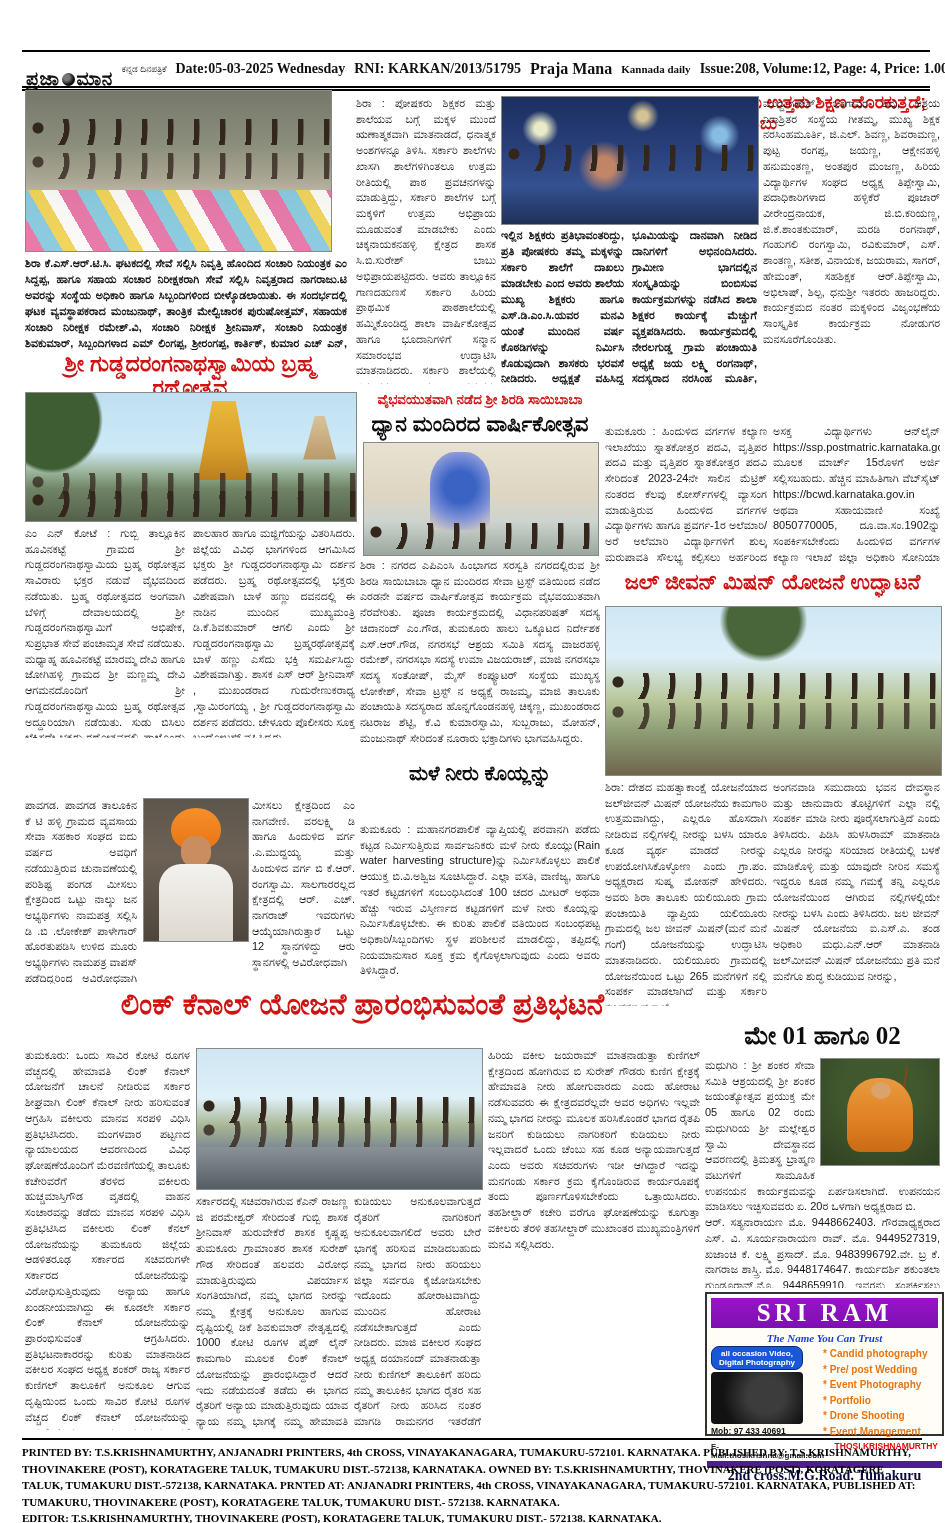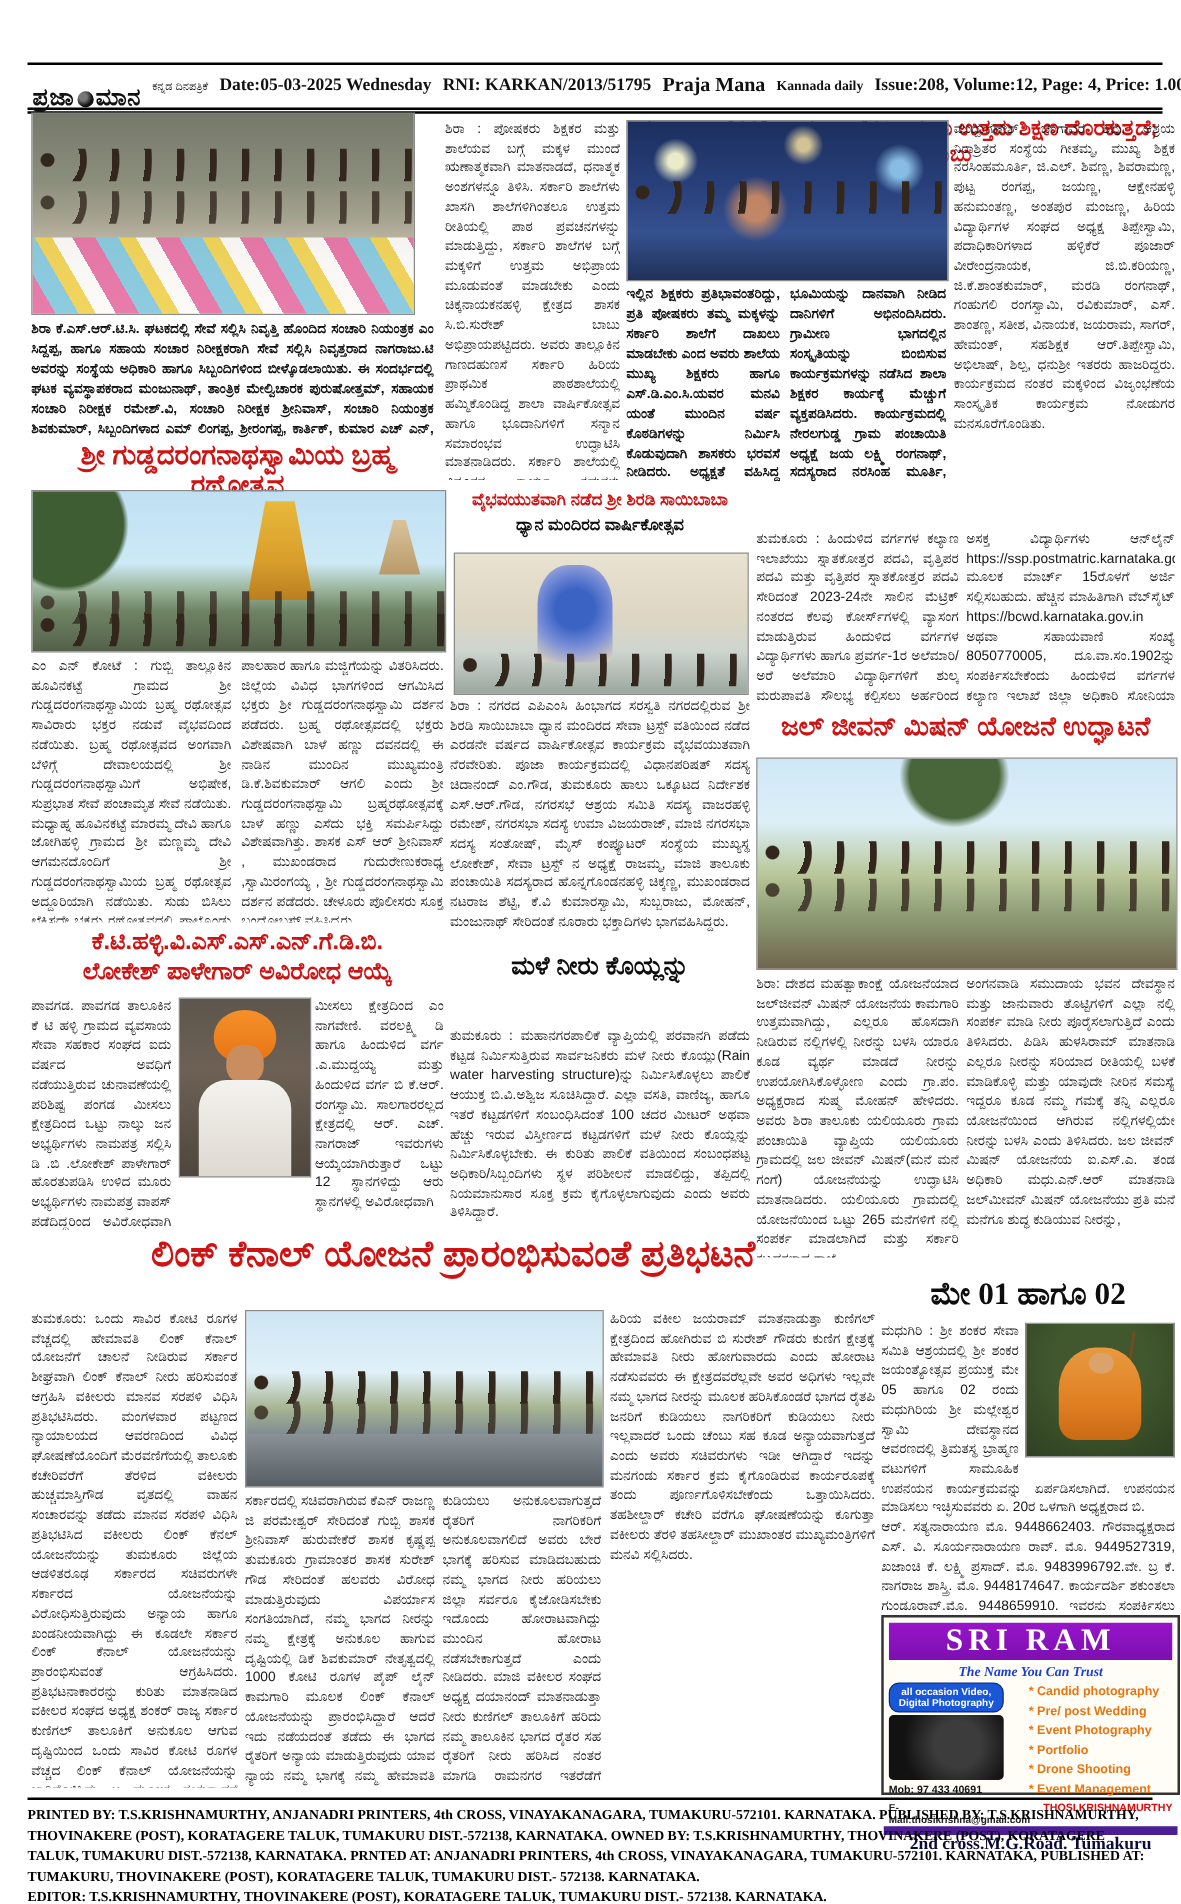--- a/index.html
+++ b/index.html
@@ -127,34 +127,30 @@
   <div class="photo ph3" style="left:25px;top:392px;width:330px;height:128px;">
     <div class="tree"></div>
     <div class="chariot"></div>
     <div class="gopura"></div>
     <div class="heads" style="bottom:4px;"></div>
     <div class="heads" style="bottom:22px;opacity:.75;"></div>
   </div>
   <div class="abs col" style="left:25px;top:526px;width:160px;height:212px;overflow:hidden;">ಎಂ ಎನ್ ಕೋಟೆ : ಗುಬ್ಬಿ ತಾಲ್ಲೂಕಿನ ಹೂವಿನಕಟ್ಟೆ ಗ್ರಾಮದ ಶ್ರೀ ಗುಡ್ಡದರಂಗನಾಥಸ್ವಾಮಿಯ ಬ್ರಹ್ಮ ರಥೋತ್ಸವ ಸಾವಿರಾರು ಭಕ್ತರ ನಡುವೆ ವೈಭವದಿಂದ ನಡೆಯಿತು. ಬ್ರಹ್ಮ ರಥೋತ್ಸವದ ಅಂಗವಾಗಿ ಬೆಳಿಗ್ಗೆ ದೇವಾಲಯದಲ್ಲಿ ಶ್ರೀ ಗುಡ್ಡದರಂಗನಾಥಸ್ವಾಮಿಗೆ ಅಭಿಷೇಕ, ಸುಪ್ರಭಾತ ಸೇವೆ ಪಂಚಾಮೃತ ಸೇವೆ ನಡೆಯಿತು. ಮಧ್ಯಾಹ್ನ ಹೂವಿನಕಟ್ಟೆ ಮಾರಮ್ಮ ದೇವಿ ಹಾಗೂ ಜೋಗಿಹಳ್ಳಿ ಗ್ರಾಮದ ಶ್ರೀ ಮಣ್ಣಮ್ಮ ದೇವಿ ಆಗಮನದೊಂದಿಗೆ ಶ್ರೀ ಗುಡ್ಡದರಂಗನಾಥಸ್ವಾಮಿಯ ಬ್ರಹ್ಮ ರಥೋತ್ಸವ ಅದ್ದೂರಿಯಾಗಿ ನಡೆಯಿತು. ಸುಡು ಬಿಸಿಲು ಲೆಕ್ಕಿಸದೇ ಭಕ್ತರು ರಥೋತ್ಸವದಲ್ಲಿ ಪಾಲ್ಗೊಂಡು ರಥವನ್ನು ಎಳೆದು ಭಕ್ತಿ ಸಮರ್ಪಿಸಿದರು. ಭಕ್ತರಿಗೆ ಅಲ್ಲಲಿ ಪಾನಕ</div>
   <div class="abs col" style="left:193px;top:526px;width:162px;height:212px;overflow:hidden;">ಪಾಲಹಾರ ಹಾಗೂ ಮಜ್ಜಿಗೆಯನ್ನು ವಿತರಿಸಿದರು. ಜಿಲ್ಲೆಯ ವಿವಿಧ ಭಾಗಗಳಿಂದ ಆಗಮಿಸಿದ ಭಕ್ತರು ಶ್ರೀ ಗುಡ್ಡದರಂಗನಾಥಸ್ವಾಮಿ ದರ್ಶನ ಪಡೆದರು. ಬ್ರಹ್ಮ ರಥೋತ್ಸವದಲ್ಲಿ ಭಕ್ತರು ವಿಶೇಷವಾಗಿ ಬಾಳೆ ಹಣ್ಣು ದವನದಲ್ಲಿ ಈ ನಾಡಿನ ಮುಂದಿನ ಮುಖ್ಯಮಂತ್ರಿ ಡಿ.ಕೆ.ಶಿವಕುಮಾರ್ ಆಗಲಿ ಎಂದು ಶ್ರೀ ಗುಡ್ಡದರಂಗನಾಥಸ್ವಾಮಿ ಬ್ರಹ್ಮರಥೋತ್ಸವಕ್ಕೆ ಬಾಳೆ ಹಣ್ಣು ಎಸೆದು ಭಕ್ತಿ ಸಮರ್ಪಿಸಿದ್ದು ವಿಶೇಷವಾಗಿತ್ತು. ಶಾಸಕ ಎಸ್ ಆರ್ ಶ್ರೀನಿವಾಸ್ , ಮುಖಂಡರಾದ ಗುದುರೇಣುಕರಾಧ್ಯ ,ಸ್ವಾಮಿರಂಗಯ್ಯ , ಶ್ರೀ ಗುಡ್ಡದರಂಗನಾಥಸ್ವಾಮಿ ದರ್ಶನ ಪಡೆದರು. ಚೇಳೂರು ಪೊಲೀಸರು ಸೂಕ್ತ ಬಂದೋಬಸ್ತ್ ವಹಿಸಿದ್ದರು.</div>
 
-  <div class="abs hl-red" style="left:25px;top:742px;width:330px;font-size:19px;line-height:1.25;">
-    <div>ಕೆ.ಟಿ.ಹಳ್ಳಿ.ವಿ.ಎಸ್.ಎಸ್.ಎನ್.ಗೆ.ಡಿ.ಬಿ.</div>
-    <div>ಲೋಕೇಶ್ ಪಾಳೇಗಾರ್ ಅವಿರೋಧ ಆಯ್ಕೆ</div>
-  </div>
   <div class="abs col" style="left:25px;top:798px;width:112px;height:186px;overflow:hidden;">ಪಾವಗಡ. ಪಾವಗಡ ತಾಲೂಕಿನ ಕೆ ಟಿ ಹಳ್ಳಿ ಗ್ರಾಮದ ವ್ಯವಸಾಯ ಸೇವಾ ಸಹಕಾರ ಸಂಘದ ಐದು ವರ್ಷದ ಅವಧಿಗೆ ನಡೆಯುತ್ತಿರುವ ಚುನಾವಣೆಯಲ್ಲಿ ಪರಿಶಿಷ್ಟ ಪಂಗಡ ಮೀಸಲು ಕ್ಷೇತ್ರದಿಂದ ಒಟ್ಟು ನಾಲ್ಕು ಜನ ಅಭ್ಯರ್ಥಿಗಳು ನಾಮಪತ್ರ ಸಲ್ಲಿಸಿ ಡಿ .ಬಿ .ಲೋಕೇಶ್ ಪಾಳೇಗಾರ್ ಹೊರತುಪಡಿಸಿ ಉಳಿದ ಮೂರು ಅಭ್ಯರ್ಥಿಗಳು ನಾಮಪತ್ರ ವಾಪಸ್ ಪಡೆದಿದ್ದರಿಂದ ಅವಿರೋಧವಾಗಿ ಆಯ್ಕೆಯಾಗಿದ್ದಾರೆ ಇದೇ ಸಹಕಾರ ಸಂಘದ ಚುನಾವಣೆಯಲ್ಲಿ ಮಹಿಳಾ</div>
   <div class="photo ph6" style="left:143px;top:798px;width:104px;height:142px;">
     <div class="turban"></div>
     <div class="face"></div>
     <div class="shirt"></div>
   </div>
   <div class="abs col" style="left:252px;top:798px;width:103px;height:186px;overflow:hidden;">ಮೀಸಲು ಕ್ಷೇತ್ರದಿಂದ ಎಂ ನಾಗವೇಣಿ. ವರಲಕ್ಷ್ಮಿ ಡಿ ಹಾಗೂ ಹಿಂದುಳಿದ ವರ್ಗ .ಎ.ಮುದ್ದಯ್ಯ ಮತ್ತು ಹಿಂದುಳಿದ ವರ್ಗ ಬಿ ಕೆ.ಆರ್. ರಂಗಸ್ವಾಮಿ. ಸಾಲಗಾರರಲ್ಲದ ಕ್ಷೇತ್ರದಲ್ಲಿ ಆರ್. ಎಚ್. ನಾಗರಾಜ್ ಇವರುಗಳು ಆಯ್ಕೆಯಾಗಿರುತ್ತಾರೆ ಒಟ್ಟು 12 ಸ್ಥಾನಗಳಿದ್ದು ಆರು ಸ್ಥಾನಗಳಲ್ಲಿ ಅವಿರೋಧವಾಗಿ</div>
 
   <div class="abs hl-red" style="left:360px;top:392px;width:240px;font-size:13.5px;">ವೈಭವಯುತವಾಗಿ ನಡೆದ ಶ್ರೀ ಶಿರಡಿ ಸಾಯಿಬಾಬಾ</div>
-  <div class="abs hl-black" style="left:360px;top:412px;width:240px;font-size:13px;">ಧ್ಯಾನ ಮಂದಿರದ ವಾರ್ಷಿಕೋತ್ಸವ</div>
+  <div class="abs hl-black" style="left:360px;top:412px;width:240px;font-size:21px;">ಧ್ಯಾನ ಮಂದಿರದ ವಾರ್ಷಿಕೋತ್ಸವ</div>
   <div class="photo ph4" style="left:363px;top:442px;width:234px;height:112px;">
     <div class="shrine"></div>
     <div class="heads" style="bottom:6px;"></div>
   </div>
   <div class="abs col" style="left:360px;top:558px;width:240px;height:196px;overflow:hidden;">ಶಿರಾ : ನಗರದ ಎಪಿಎಂಸಿ ಹಿಂಭಾಗದ ಸರಸ್ವತಿ ನಗರದಲ್ಲಿರುವ ಶ್ರೀ ಶಿರಡಿ ಸಾಯಿಬಾಬಾ ಧ್ಯಾನ ಮಂದಿರದ ಸೇವಾ ಟ್ರಸ್ಟ್ ವತಿಯಿಂದ ನಡೆದ ಎರಡನೇ ವರ್ಷದ ವಾರ್ಷಿಕೋತ್ಸವ ಕಾರ್ಯಕ್ರಮ ವೈಭವಯುತವಾಗಿ ನೆರವೇರಿತು. ಪೂಜಾ ಕಾರ್ಯಕ್ರಮದಲ್ಲಿ ವಿಧಾನಪರಿಷತ್ ಸದಸ್ಯ ಚಿದಾನಂದ್ ಎಂ.ಗೌಡ, ತುಮಕೂರು ಹಾಲು ಒಕ್ಕೂಟದ ನಿರ್ದೇಶಕ ಎಸ್.ಆರ್.ಗೌಡ, ನಗರಸಭೆ ಆಶ್ರಯ ಸಮಿತಿ ಸದಸ್ಯ ವಾಜರಹಳ್ಳಿ ರಮೇಶ್, ನಗರಸಭಾ ಸದಸ್ಯೆ ಉಮಾ ವಿಜಯರಾಜ್, ಮಾಜಿ ನಗರಸಭಾ ಸದಸ್ಯ ಸಂತೋಷ್, ಮೈಸ್ ಕಂಪ್ಯೂಟರ್ ಸಂಸ್ಥೆಯ ಮುಖ್ಯಸ್ಥ ಲೋಕೇಶ್, ಸೇವಾ ಟ್ರಸ್ಟ್ ನ ಅಧ್ಯಕ್ಷೆ ರಾಜಮ್ಮ, ಮಾಜಿ ತಾಲೂಕು ಪಂಚಾಯಿತಿ ಸದಸ್ಯರಾದ ಹೊನ್ನಗೊಂಡನಹಳ್ಳಿ ಚಿಕ್ಕಣ್ಣ, ಮುಖಂಡರಾದ ನಟರಾಜ ಶೆಟ್ಟಿ, ಕೆ.ವಿ ಕುಮಾರಸ್ವಾಮಿ, ಸುಬ್ಬರಾಜು, ಮೋಹನ್, ಮಂಜುನಾಥ್ ಸೇರಿದಂತೆ ನೂರಾರು ಭಕ್ತಾದಿಗಳು ಭಾಗವಹಿಸಿದ್ದರು.</div>
 
   <div class="abs hl-black" style="left:360px;top:760px;width:240px;font-size:20px;line-height:1.3;">
     <div>ಮಳೆ ನೀರು ಕೊಯ್ಲನ್ನು</div>
   </div>
   <div class="abs col" style="left:360px;top:822px;width:240px;height:162px;overflow:hidden;">ತುಮಕೂರು : ಮಹಾನಗರಪಾಲಿಕೆ ವ್ಯಾಪ್ತಿಯಲ್ಲಿ ಪರವಾನಗಿ ಪಡೆದು ಕಟ್ಟಡ ನಿರ್ಮಿಸುತ್ತಿರುವ ಸಾರ್ವಜನಿಕರು ಮಳೆ ನೀರು ಕೊಯ್ಲು(Rain water harvesting structure)ನ್ನು ನಿರ್ಮಿಸಿಕೊಳ್ಳಲು ಪಾಲಿಕೆ ಆಯುಕ್ತ ಬಿ.ವಿ.ಅಶ್ವಿಜ ಸೂಚಿಸಿದ್ದಾರೆ. ಎಲ್ಲಾ ವಸತಿ, ವಾಣಿಜ್ಯ, ಹಾಗೂ ಇತರೆ ಕಟ್ಟಡಗಳಿಗೆ ಸಂಬಂಧಿಸಿದಂತೆ 100 ಚದರ ಮೀಟರ್ ಅಥವಾ ಹೆಚ್ಚು ಇರುವ ವಿಸ್ತೀರ್ಣದ ಕಟ್ಟಡಗಳಿಗೆ ಮಳೆ ನೀರು ಕೊಯ್ಲನ್ನು ನಿರ್ಮಿಸಿಕೊಳ್ಳಬೇಕು. ಈ ಕುರಿತು ಪಾಲಿಕೆ ವತಿಯಿಂದ ಸಂಬಂಧಪಟ್ಟ ಅಧಿಕಾರಿ/ಸಿಬ್ಬಂದಿಗಳು ಸ್ಥಳ ಪರಿಶೀಲನೆ ಮಾಡಲಿದ್ದು, ತಪ್ಪಿದಲ್ಲಿ ನಿಯಮಾನುಸಾರ ಸೂಕ್ತ ಕ್ರಮ ಕೈಗೊಳ್ಳಲಾಗುವುದು ಎಂದು ಅವರು ತಿಳಿಸಿದ್ದಾರೆ.</div>

